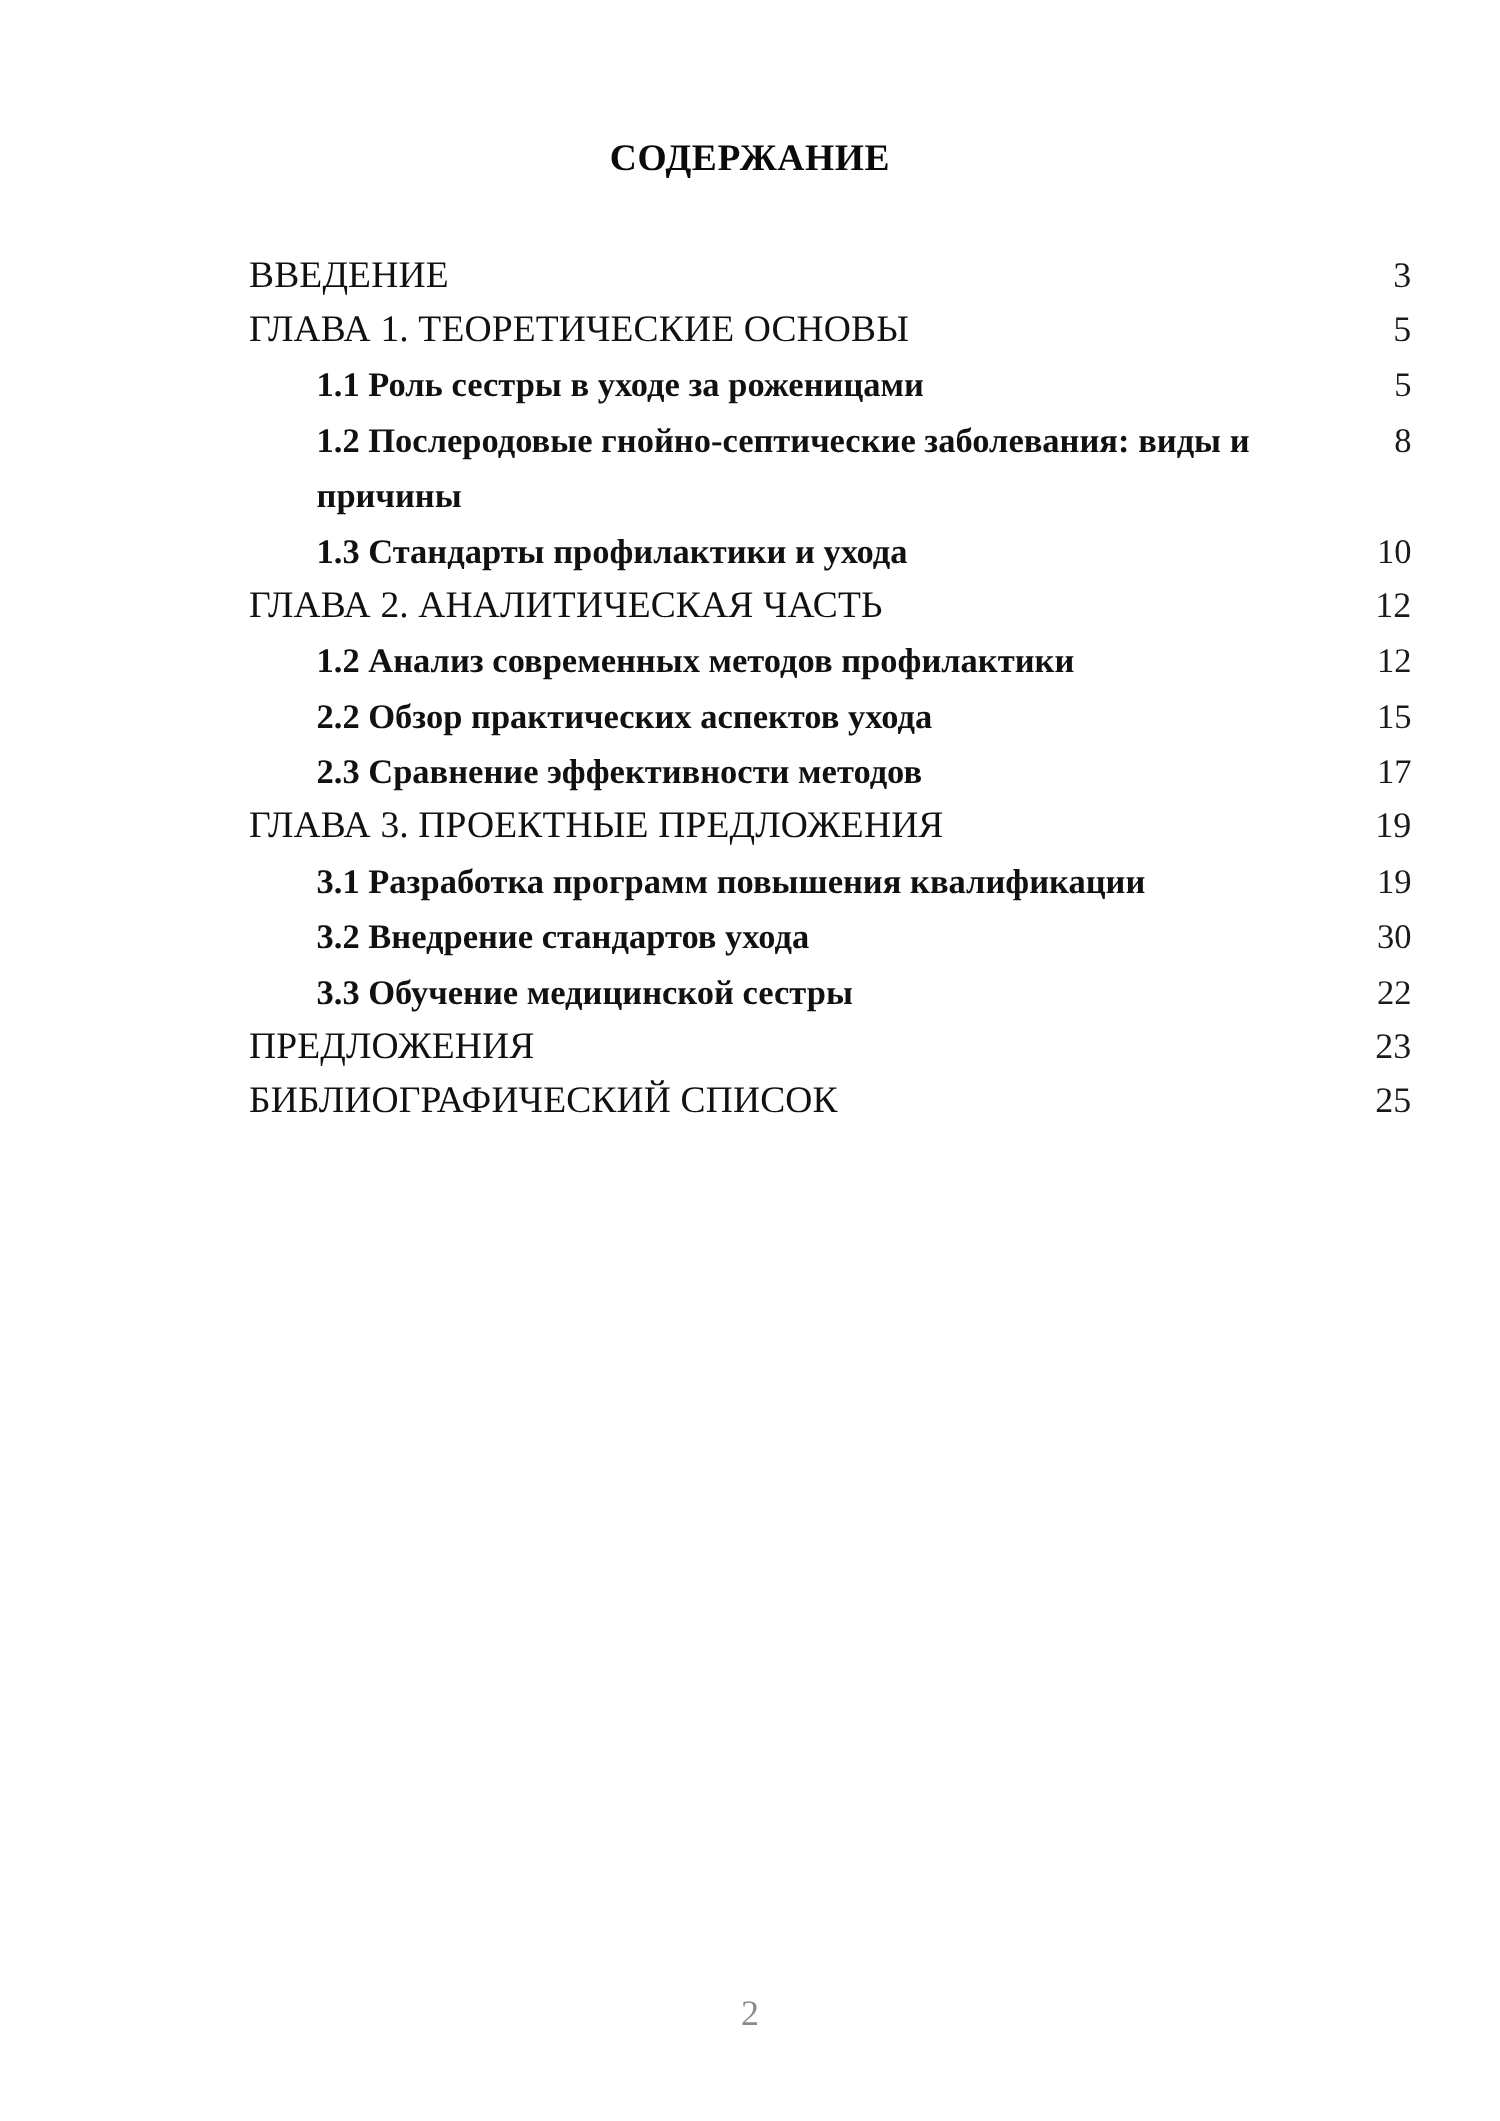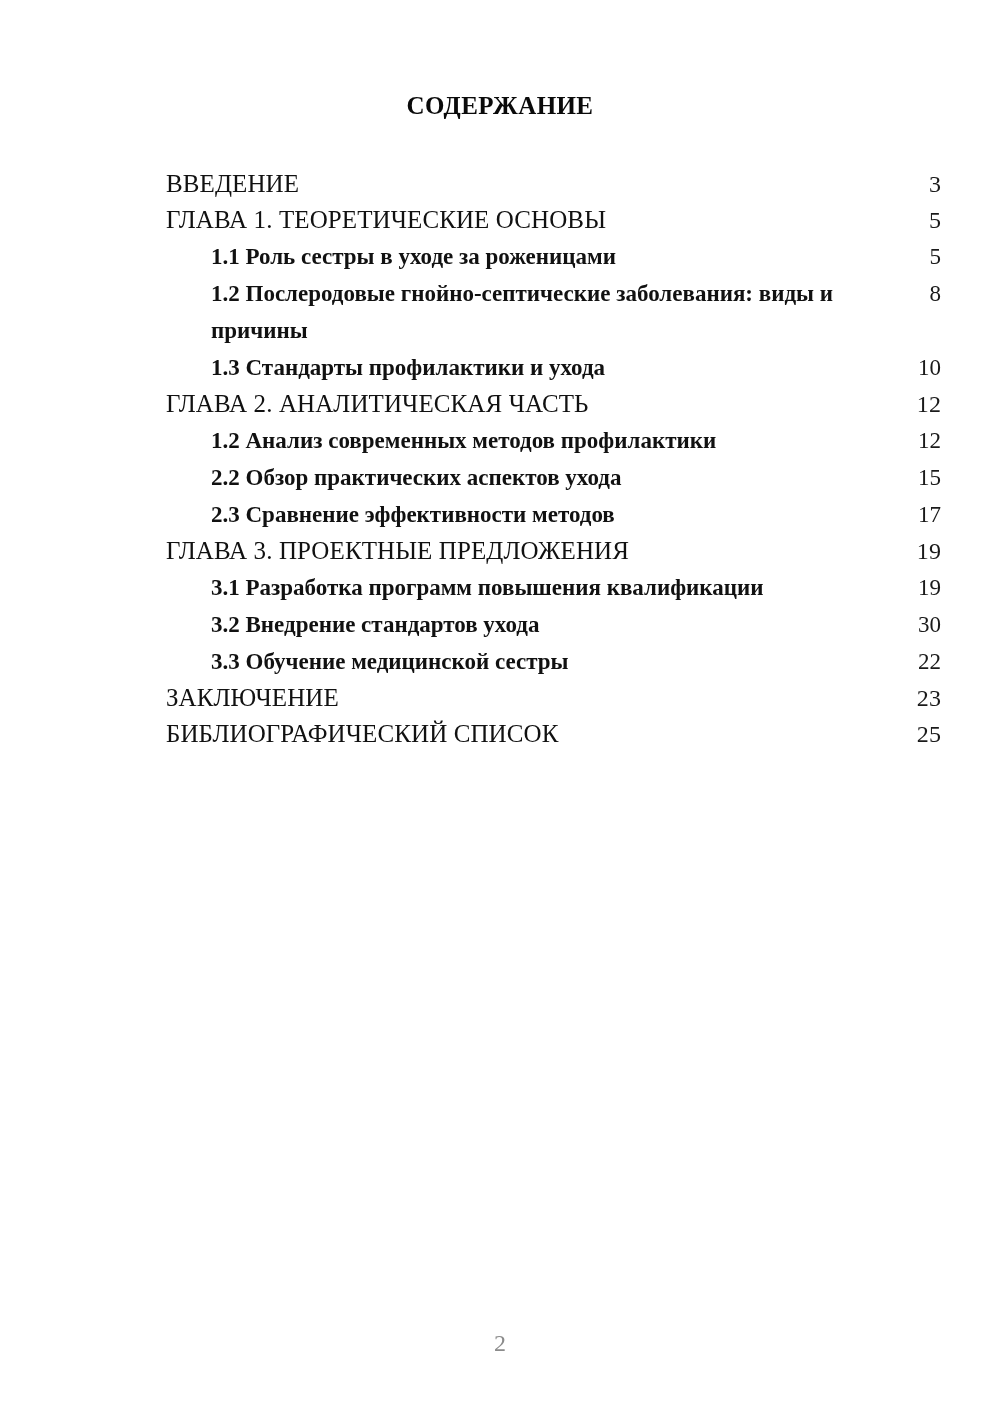--- a/index.html
+++ b/index.html
@@ -172,21 +172,21 @@
       </div>
       <div class="toc-entry level-2">
         <span class="entry-title">3.2 Внедрение стандартов ухода</span>
         <span class="entry-page">30</span>
       </div>
       <div class="toc-entry level-2">
         <span class="entry-title">3.3 Обучение медицинской сестры</span>
         <span class="entry-page">22</span>
       </div>
       <div class="toc-entry level-1">
-        <span class="entry-title">ЗАКЛЮЧЕНИЕ</span>
+        <span class="entry-title">ПРЕДЛОЖЕНИЯ</span>
         <span class="entry-page">23</span>
       </div>
       <div class="toc-entry level-1">
         <span class="entry-title">БИБЛИОГРАФИЧЕСКИЙ СПИСОК</span>
         <span class="entry-page">25</span>
       </div>
     </div>
 
   <div class="page-footer">2</div>
 

